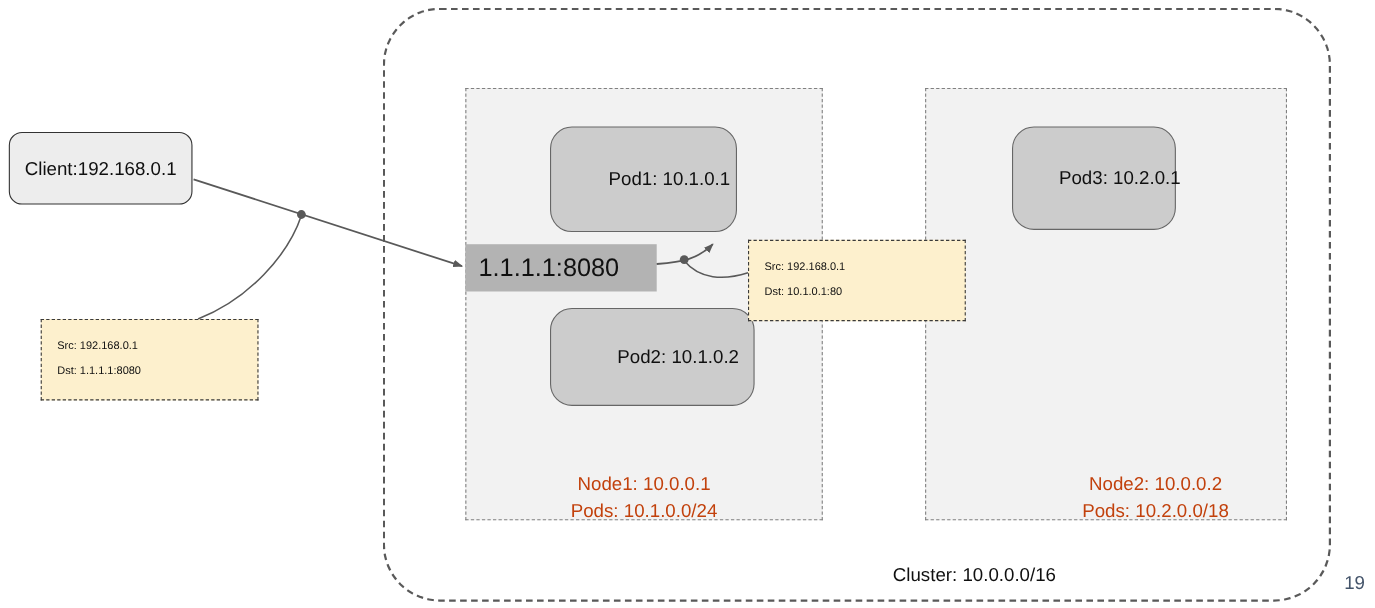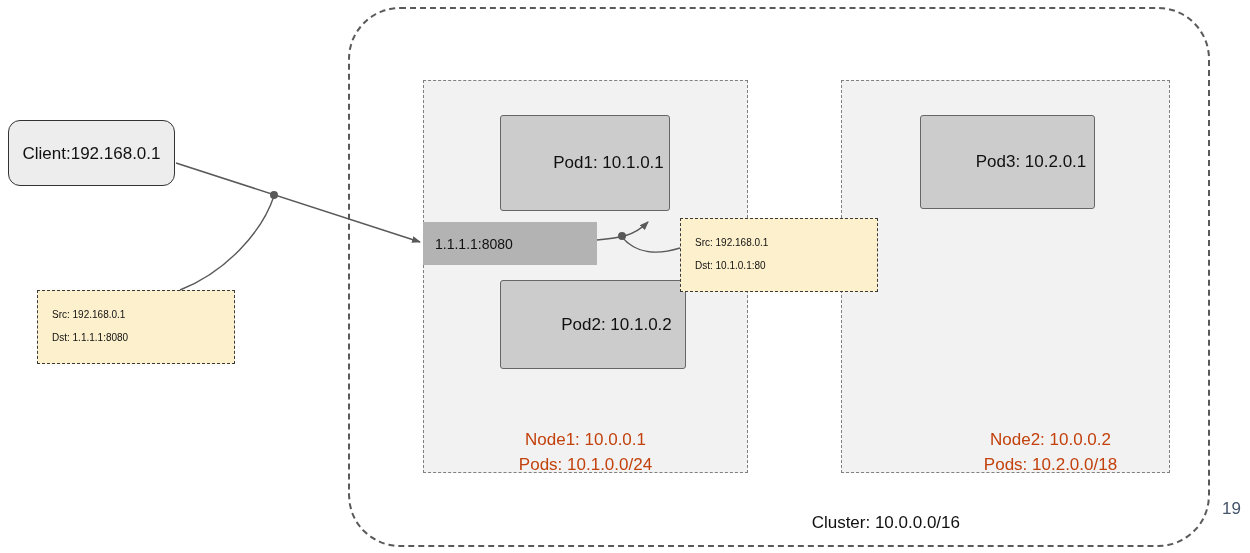--- a/index.html
+++ b/index.html
@@ -57,33 +57,33 @@
     line-height: 25px;
     white-space: nowrap;
   }
   #node1-label { left: 423px; top: 427px; width: 325px; }
   #node2-label { left: 886px; top: 427px; width: 329px; }
 
   
   .pod-box {
     background: #cccccc;
     border: 1px solid #666666;
-    border-radius: 3px;
+    border-radius: 20px;
     box-sizing: border-box;
     display: flex;
     align-items: center;
     justify-content: center;
     font-size: 17px;
     color: #101010;
     white-space: nowrap;
     padding-left: 47px;
   }
   #pod1-box { left: 500px; top: 115px; width: 170px; height: 96px; }
   #pod2-box { left: 500px; top: 280px; width: 186px; height: 89px; }
-  #pod3-box { left: 920px; top: 115px; width: 175px; height: 94px; }
+  #pod3-box { left: 920px; top: 115px; width: 149px; height: 94px; }
 
   
   #client-box {
     left: 8px;
     top: 120px;
     width: 167px;
     height: 66px;
     background: #ededed;
     border: 1.5px solid #333333;
     border-radius: 12px;
@@ -102,21 +102,21 @@
   #service-box {
     left: 423px;
     top: 222px;
     width: 174px;
     height: 43px;
     background: #b3b3b3;
     display: flex;
     align-items: center;
     padding-left: 12px;
     box-sizing: border-box;
-    font-size: 14px;
+    font-size: 23px;
     color: #101010;
     white-space: nowrap;
   }
 
   
   .packet-note {
     background: #fdf0cd;
     border: 1px dashed #3a3a3a;
     box-sizing: border-box;
     padding: 12px 0 0 14px;
@@ -124,21 +124,21 @@
     color: #101010;
     line-height: 23px;
     white-space: nowrap;
   }
   #packet-note-1 { left: 37px; top: 290px; width: 198px; height: 74px; }
   #packet-note-2 { left: 680px; top: 218px; width: 198px; height: 74px; }
 
   
   #page-number {
     left: 1222px;
-    top: 499px;
+    top: 520px;
     font-size: 17px;
     color: #44546a;
     white-space: nowrap;
   }
 
   
   #connectors {
     left: 0;
     top: 0;
     width: 1250px;

